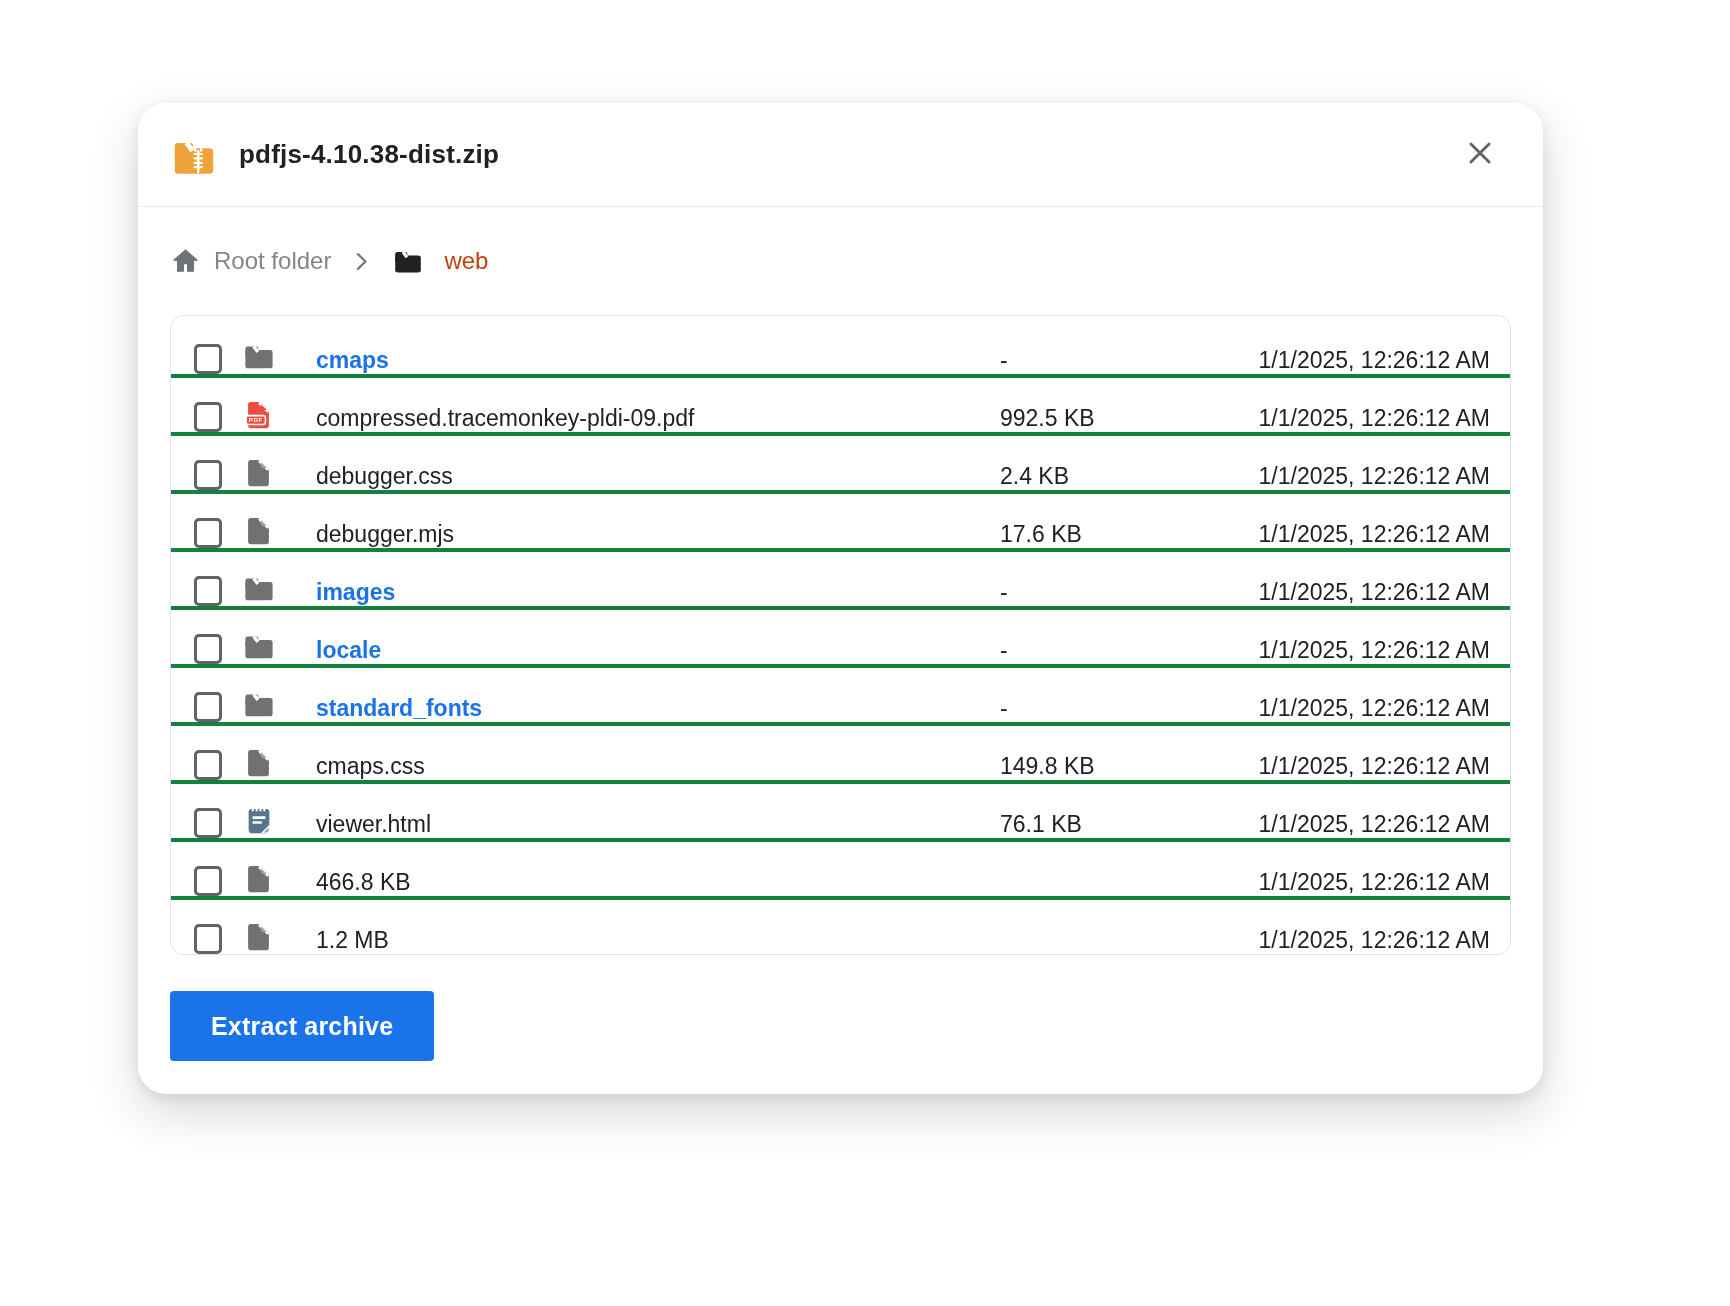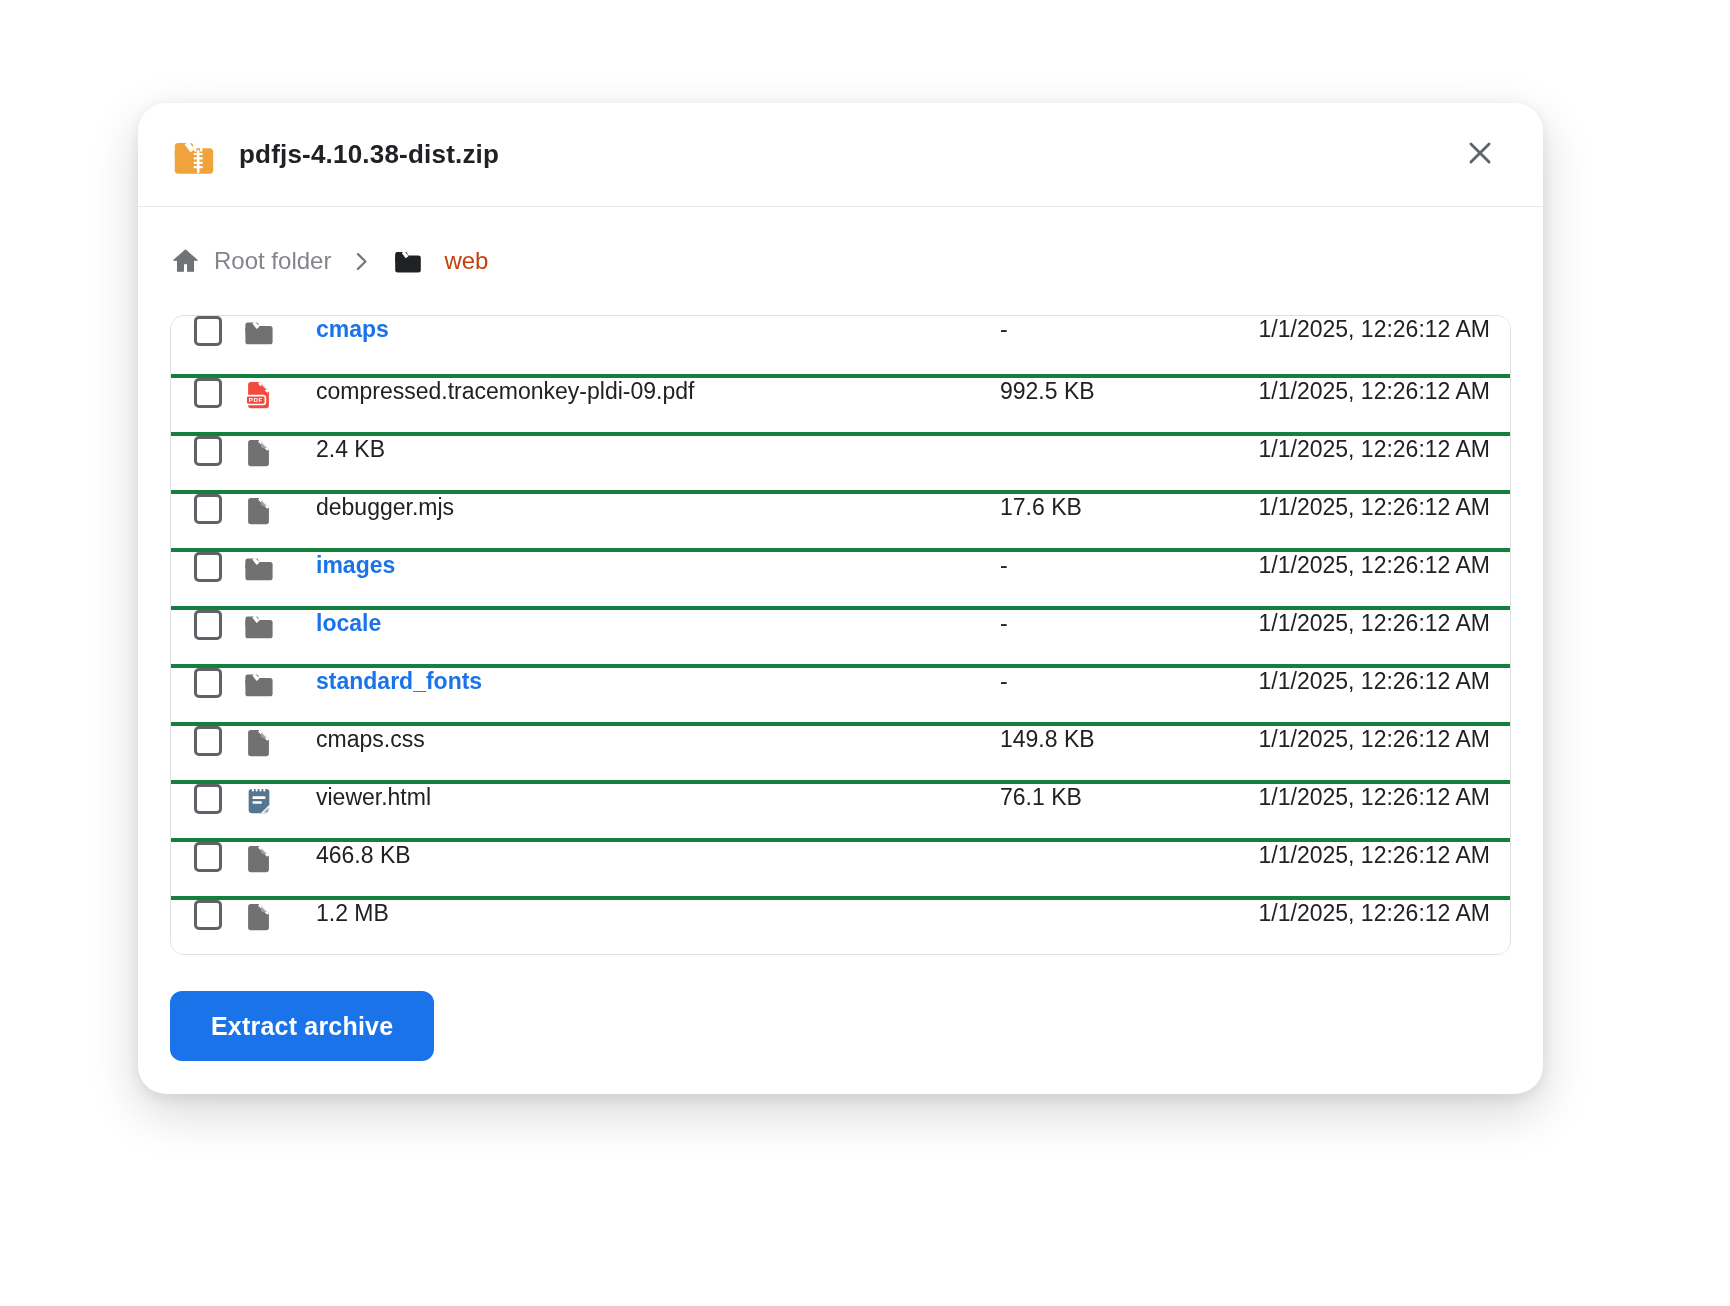--- a/index.html
+++ b/index.html
@@ -69,21 +69,21 @@
   .file-table {
     margin: 34px 32px 0;
     border: 1px solid #dcdfe3;
     border-radius: 14px;
     overflow: hidden;
     background: #fff;
   }
   .row {
     height: 58px;
     display: flex;
-    align-items: flex-start;
+    align-items: flex-end;
     padding: 0 20px 0 23px;
     background: #fff;
   }
   .row + .row { border-top: 4px solid #15803d; }
   .cb {
     appearance: none;
     -webkit-appearance: none;
     width: 28px; height: 30px;
     border: 3.2px solid #5f6368;
     border-radius: 5px;
@@ -112,21 +112,21 @@
   .cell-name.link { color: #1a73e8; font-weight: 600; cursor: pointer; }
   .cell-size { flex: 0 0 250px; font-size: 23px; color: #202124; }
   .cell-date { flex: 1; text-align: right; font-size: 23px; color: #202124; white-space: nowrap; }
   
   .extract-btn {
     display: block;
     margin: 36px 0 0 32px;
     height: 70px;
     padding: 0 41px;
     border: none;
-    border-radius: 12px;
+    border-radius: 4px;
     background: #1a73e8;
     color: #ffffff;
     font-family: "Liberation Sans", sans-serif;
     font-size: 25px;
     font-weight: 600;
     letter-spacing: 0.2px;
     cursor: pointer;
   }
 </style>
 </head>
@@ -222,20 +222,21 @@
         <input type="checkbox" class="cb" style="">
         <span class="icon-cell">
 
           <svg class="ic-file" viewBox="0 0 24 24">
             <path d="M6.1 2.8 h6.3 l6.6 6.6 v10.2 c0 1-.8 1.8-1.8 1.8 H6.1 c-1 0-1.8-.8-1.8-1.8 V4.6 c0-1 .8-1.8 1.8-1.8 z" fill="#717171"></path>
             <path d="M12.4 2.5 l6.9 6.9 -1.5 1 -6.4-6.4 z" fill="#ffffff"></path>
             <path d="M13.5 4.4 l4 4 h-2.7 c-.72 0-1.3-.58-1.3-1.3 z" fill="#a3a3a3"></path>
           </svg>
 
         </span>
+        <span class="cell-name">debugger.css</span>
         <span class="cell-size">2.4 KB</span>
         <span class="cell-date">1/1/2025, 12:26:12 AM</span>
       </div>
         <div class="row" data-type="file">
         <input type="checkbox" class="cb" style="">
         <span class="icon-cell">
 
           <svg class="ic-file" viewBox="0 0 24 24">
             <path d="M6.1 2.8 h6.3 l6.6 6.6 v10.2 c0 1-.8 1.8-1.8 1.8 H6.1 c-1 0-1.8-.8-1.8-1.8 V4.6 c0-1 .8-1.8 1.8-1.8 z" fill="#717171"></path>
             <path d="M12.4 2.5 l6.9 6.9 -1.5 1 -6.4-6.4 z" fill="#ffffff"></path>

